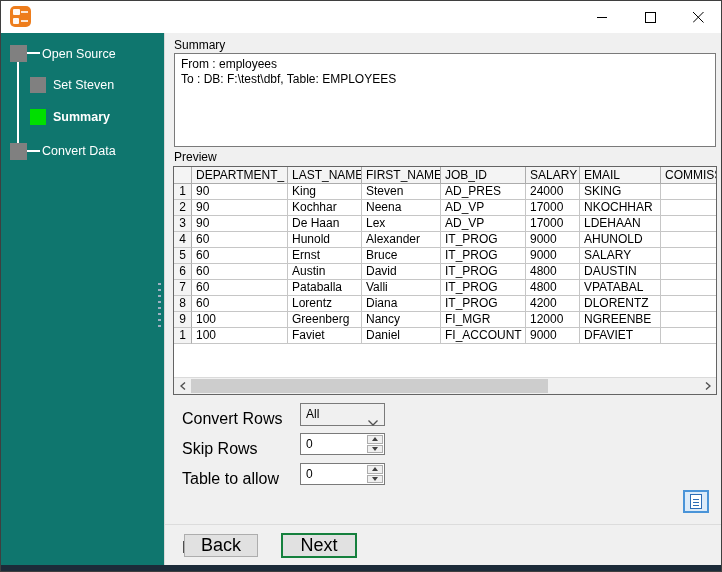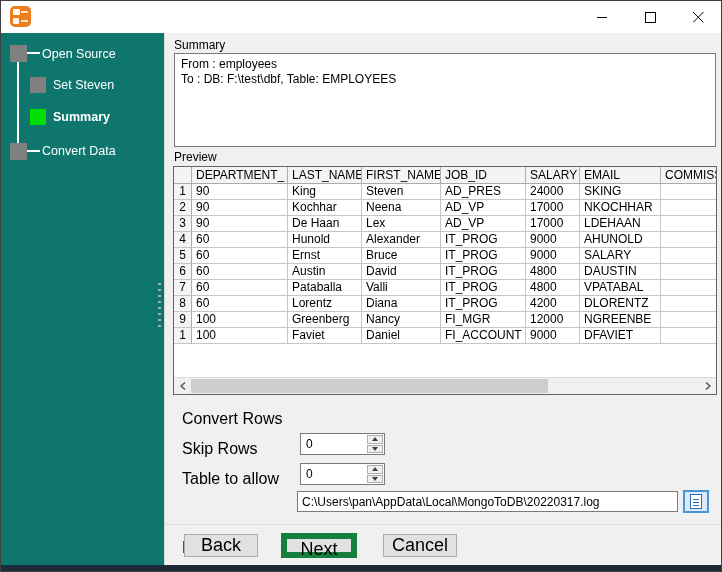--- a/index.html
+++ b/index.html
@@ -74,21 +74,21 @@
                font-size:12px; padding:0 4px; color:#000; }
   .browse-btn { position:absolute; left:518px; top:457px; width:26px; height:23px; background:#dcebf9;
                 border:2px solid #4a94d8; display:flex; align-items:center; justify-content:center; cursor:default; }
   .doc-icon { width:12px; height:15px; background:#ffffff; border:1px solid #2d6db5; padding:2px 1px; }
   .doc-icon .ln { height:1px; background:#2d6db5; margin:2px 1px 0 1px; }
 
   .btn-sep { position:absolute; left:0; top:491px; width:559px; height:1px; background:#dcdcdc; }
   .btn { position:absolute; top:501px; width:74px; height:23px; background:#e1e1e1;
          border:1px solid #adadad; font-size:18px; text-align:center; line-height:21px; cursor:default; }
   .btn-back { left:19px; } .btn-cancel { left:218px; }
-  .btn-next { left:116px; top:500px; width:76px; height:25px; border:6px solid #15803d; line-height:21px; }
+  .btn-next { left:116px; top:500px; width:76px; height:25px; border:2px solid #15803d; line-height:21px; }
 
   .bottom-strip { position:absolute; left:0; top:564px; width:722px; height:8px; background:#1c2b39; }
 </style>
 </head>
 <body>
 
 <div class="window">
 
   <div class="titlebar">
     <div class="app-icon">
@@ -275,20 +275,28 @@
         <div class="hs-thumb"></div>
         <div class="hs-btn hs-right">
           <svg width="6" height="8" viewBox="0 0 6 8">
               <polyline points="1,0.5 5,4 1,7.5" fill="none" stroke="#505050" stroke-width="1.4"></polyline>
             </svg>
         </div>
       </div>
     </div>
 
     <div class="form-label" style="top:377px;">Convert Rows</div>
+    <div class="combo">
+      <span>All</span>
+      <span class="chev">
+        <svg width="10" height="6" viewBox="0 0 10 6">
+            <polyline points="0.5,0.5 5,5 9.5,0.5" fill="none" stroke="#505050" stroke-width="1.3"></polyline>
+          </svg>
+      </span>
+    </div>
 
     <div class="form-label" style="top:407px;">Skip Rows</div>
     <div class="spinbox" style="top:400px;">
       <span>0</span>
       <div class="spin-btns">
         <div class="spin-btn">
             <div class="tri-up"></div>
           </div>
         <div class="spin-btn">
             <div class="tri-down"></div>
@@ -303,29 +311,27 @@
         <div class="spin-btn">
             <div class="tri-up"></div>
           </div>
         <div class="spin-btn">
             <div class="tri-down"></div>
           </div>
       </div>
     </div>
 
     <div class="form-label" style="top:465px;margin-top:41px;">Log File</div>
-    <input class="log-input" type="text" value="C:\Users\pan\AppData\Local\MongoToDB\20220317.log" style="">
     <div class="browse-btn">
       <div class="doc-icon">
         <div class="ln"></div>
           <div class="ln"></div>
           <div class="ln"></div>
       </div>
     </div>
 
     <div class="btn-sep"></div>
     <div class="btn btn-back">Back</div>
     <div class="btn btn-next">Next</div>
-    <div class="btn btn-cancel">Cancel</div>
   </div>
 
   <div class="bottom-strip"></div>
 </div>
 
 </body></html>

